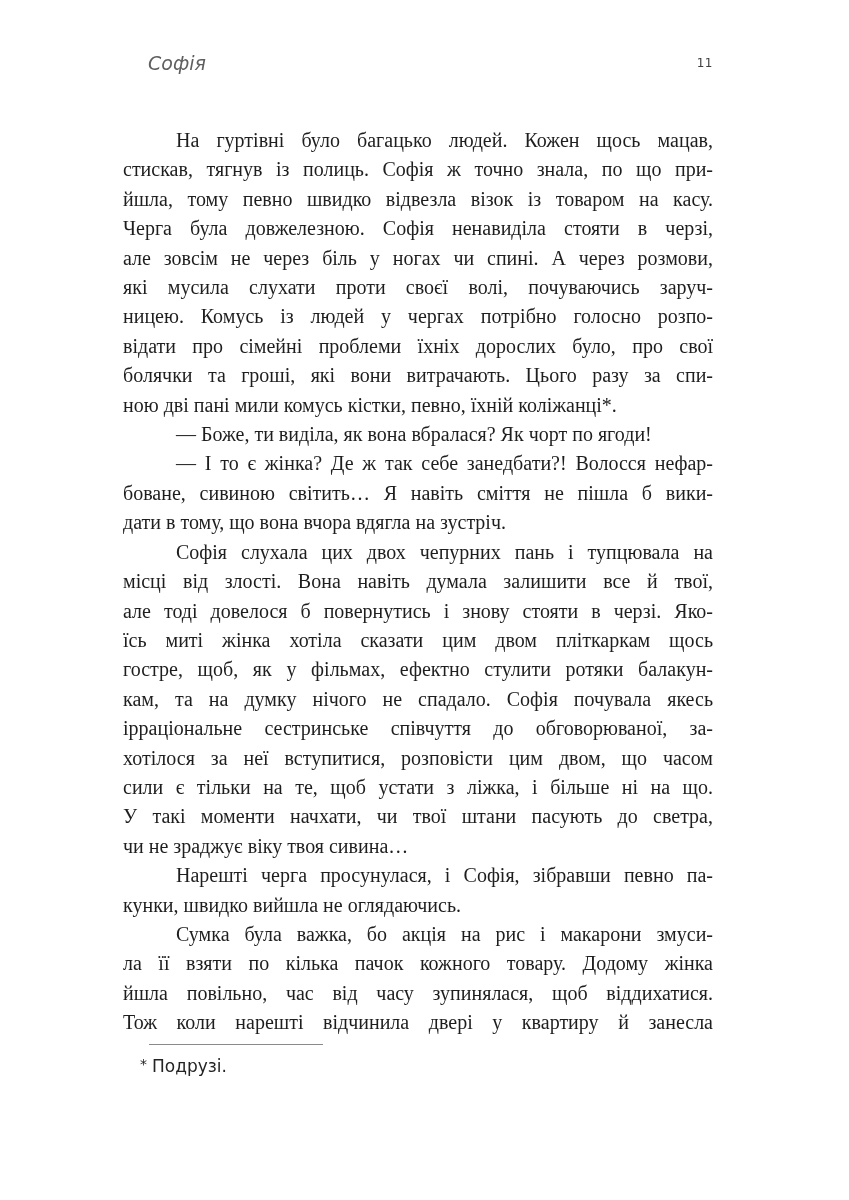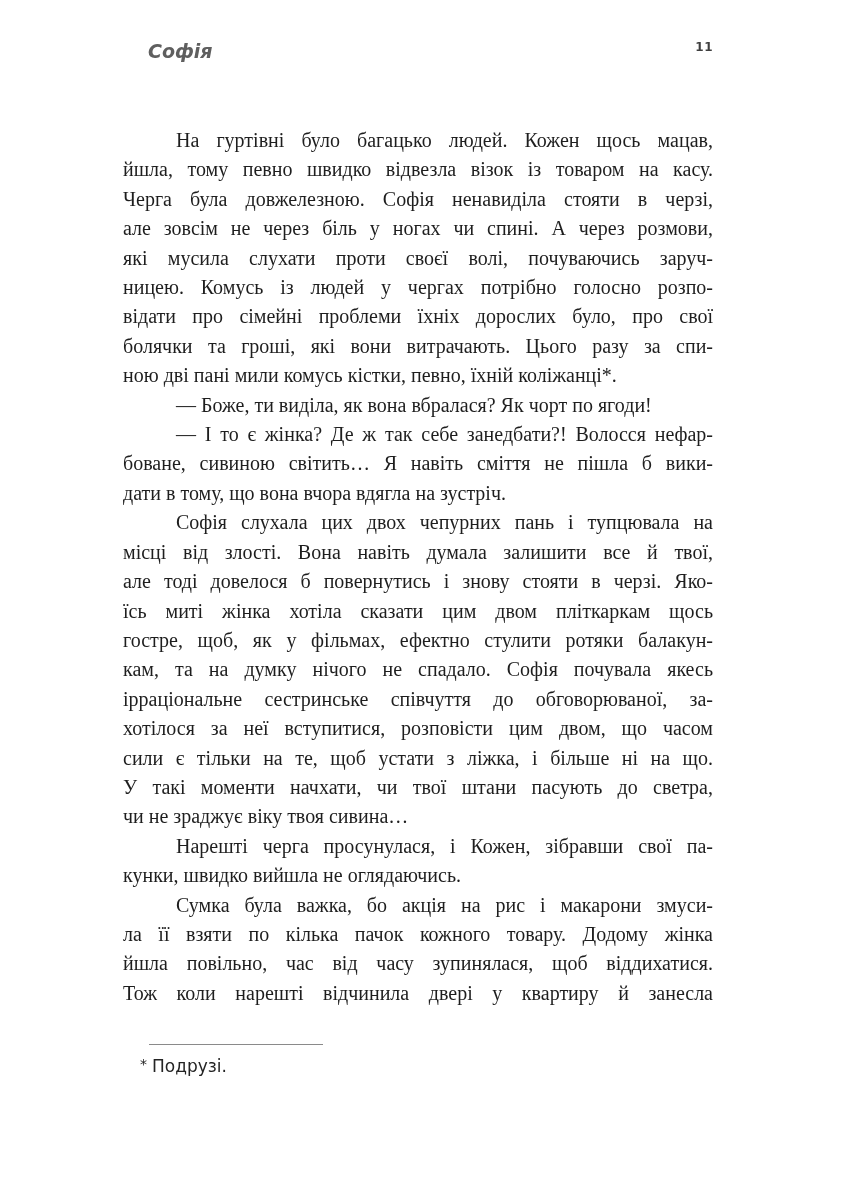--- a/index.html
+++ b/index.html
@@ -13,26 +13,25 @@
     width: 849px;
     height: 1200px;
     background: var(--page-bg, #ffffff);
     overflow: hidden;
     font-family: "Liberation Serif", serif;
   }
   
   .running-head {
     position: absolute;
     left: 123px;
-    top: 40px;
+    top: 52px;
     width: 590px;
     display: flex;
     justify-content: space-between;
-    align-items: flex-start;
-    font-weight: bold;
+    align-items: center;
   }
   .head-title {
     font-family: "DejaVu Sans", sans-serif;
     font-style: italic;
     font-size: 19px;
     color: var(--header-text, #5f5f5f);
     margin-left: 25px;
   }
   .page-num {
     font-family: "DejaVu Sans", sans-serif;
@@ -90,20 +89,21 @@
 <div class="page">
 
   <header class="running-head">
     <span class="head-title">Софія</span>
     <span class="page-num">11</span>
   </header>
 
   <main class="text-block" id="text-block">
       <div class="paragraph">
         <div class="line indent">На гуртівні було багацько людей. Кожен щось мацав,</div>
+        <div class="line">стискав, тягнув із полиць. Софія ж точно знала, по що при-</div>
         <div class="line">йшла, тому певно швидко відвезла візок із товаром на касу.</div>
         <div class="line">Черга була довжелезною. Софія ненавиділа стояти в черзі,</div>
         <div class="line">але зовсім не через біль у ногах чи спині. А через розмови,</div>
         <div class="line">які мусила слухати проти своєї волі, почуваючись заруч-</div>
         <div class="line">ницею. Комусь із людей у чергах потрібно голосно розпо-</div>
         <div class="line">відати про сімейні проблеми їхніх дорослих було, про свої</div>
         <div class="line">болячки та гроші, які вони витрачають. Цього разу за спи-</div>
         <div class="line no-stretch">ною дві пані мили комусь кістки, певно, їхній коліжанці*.</div>
       </div>
       <div class="paragraph">
@@ -121,21 +121,21 @@
         <div class="line">їсь миті жінка хотіла сказати цим двом пліткаркам щось</div>
         <div class="line">гостре, щоб, як у фільмах, ефектно стулити ротяки балакун-</div>
         <div class="line">кам, та на думку нічого не спадало. Софія почувала якесь</div>
         <div class="line">ірраціональне сестринське співчуття до обговорюваної, за-</div>
         <div class="line">хотілося за неї вступитися, розповісти цим двом, що часом</div>
         <div class="line">сили є тільки на те, щоб устати з ліжка, і більше ні на що.</div>
         <div class="line">У такі моменти начхати, чи твої штани пасують до светра,</div>
         <div class="line no-stretch">чи не зраджує віку твоя сивина…</div>
       </div>
       <div class="paragraph">
-        <div class="line indent">Нарешті черга просунулася, і Кожен, зібравши свої па-</div>
+        <div class="line indent">Нарешті черга просунулася, і Софія, зібравши певно па-</div>
         <div class="line no-stretch">кунки, швидко вийшла не оглядаючись.</div>
       </div>
       <div class="paragraph">
         <div class="line indent">Сумка була важка, бо акція на рис і макарони змуси-</div>
         <div class="line">ла її взяти по кілька пачок кожного товару. Додому жінка</div>
         <div class="line">йшла повільно, час від часу зупинялася, щоб віддихатися.</div>
         <div class="line">Тож коли нарешті відчинила двері у квартиру й занесла</div>
       </div>
     </main>
 

